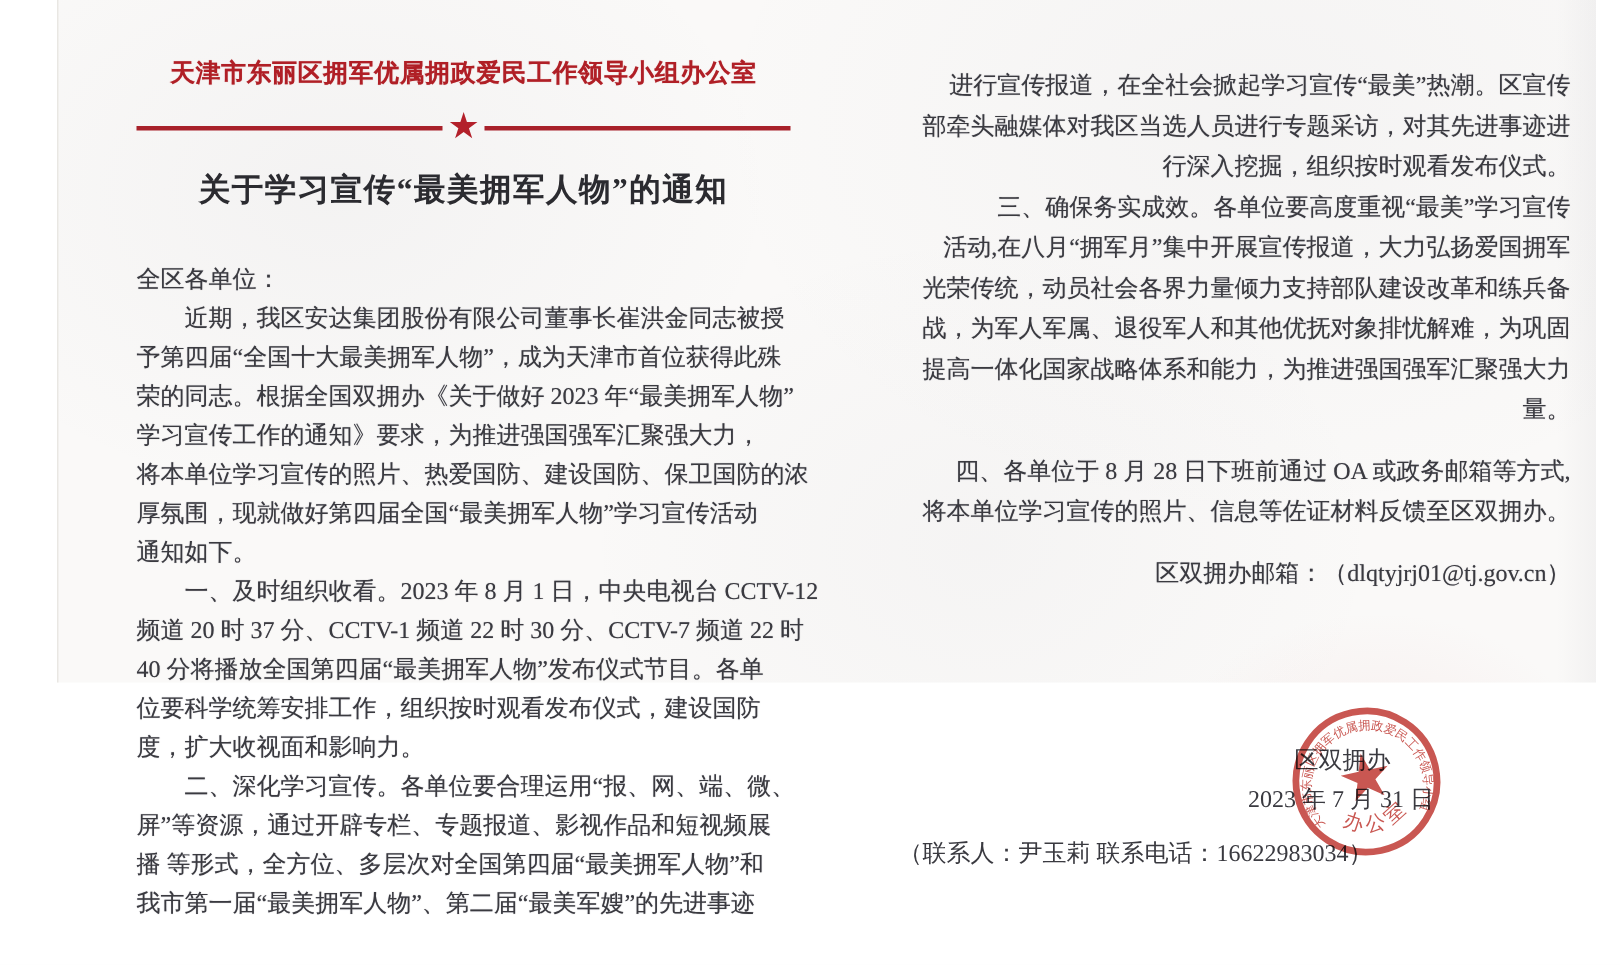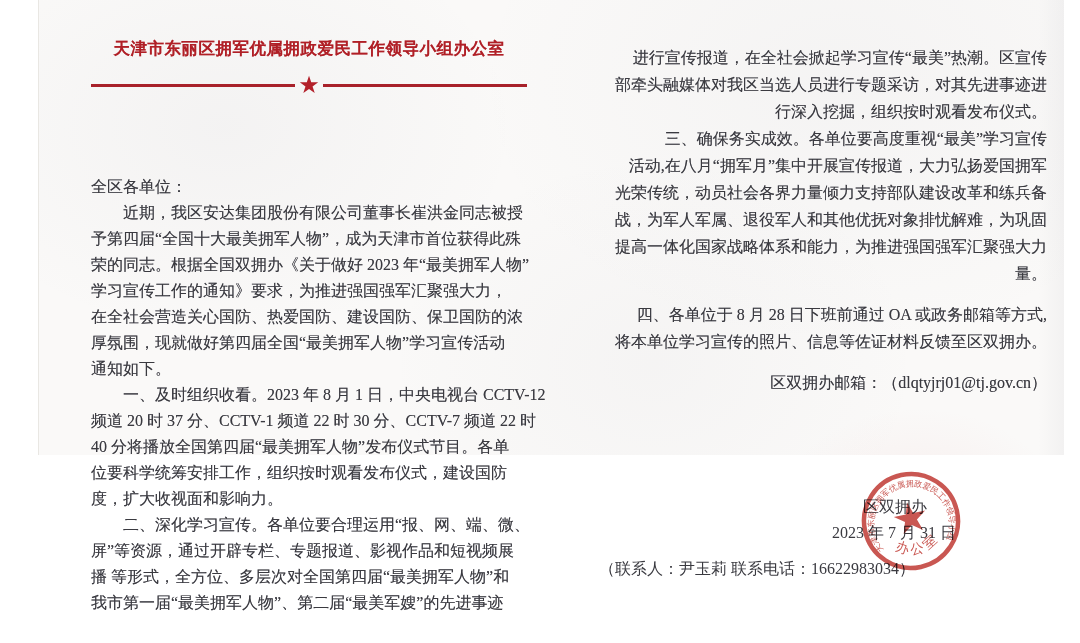--- a/index.html
+++ b/index.html
@@ -68,27 +68,28 @@
 
 <div class="scan">
 
   <div class="page page-left">
     <div class="org-header">天津市东丽区拥军优属拥政爱民工作领导小组办公室</div>
     <div class="divider">
       <div class="bar"></div>
       <div class="star">★</div>
       <div class="bar"></div>
     </div>
+    <div class="doc-title">关于学习宣传“最美拥军人物”的通知</div>
     <div class="body-lines">
         <div class="line">全区各单位：</div>
         <div class="line">　　近期，我区安达集团股份有限公司董事长崔洪金同志被授</div>
         <div class="line">予第四届“全国十大最美拥军人物”，成为天津市首位获得此殊</div>
         <div class="line">荣的同志。根据全国双拥办《关于做好 2023 年“最美拥军人物”</div>
         <div class="line">学习宣传工作的通知》要求，为推进强国强军汇聚强大力，</div>
-        <div class="line">在全社会营造关心国防、热爱国防、建设国防、保卫国防的浓</div>
+        <div class="line">将本单位学习宣传的照片、热爱国防、建设国防、保卫国防的浓</div>
         <div class="line">厚氛围，现就做好第四届全国“最美拥军人物”学习宣传活动</div>
         <div class="line">通知如下。</div>
         <div class="line">　　一、及时组织收看。2023 年 8 月 1 日，中央电视台 CCTV-12</div>
         <div class="line">频道 20 时 37 分、CCTV-1 频道 22 时 30 分、CCTV-7 频道 22 时</div>
         <div class="line">40 分将播放全国第四届“最美拥军人物”发布仪式节目。各单</div>
         <div class="line">位要科学统筹安排工作，组织按时观看发布仪式，建设国防</div>
         <div class="line">度，扩大收视面和影响力。</div>
         <div class="line">　　二、深化学习宣传。各单位要合理运用“报、网、端、微、</div>
         <div class="line">屏”等资源，通过开辟专栏、专题报道、影视作品和短视频展</div>
         <div class="line">播 等形式，全方位、多层次对全国第四届“最美拥军人物”和</div>

